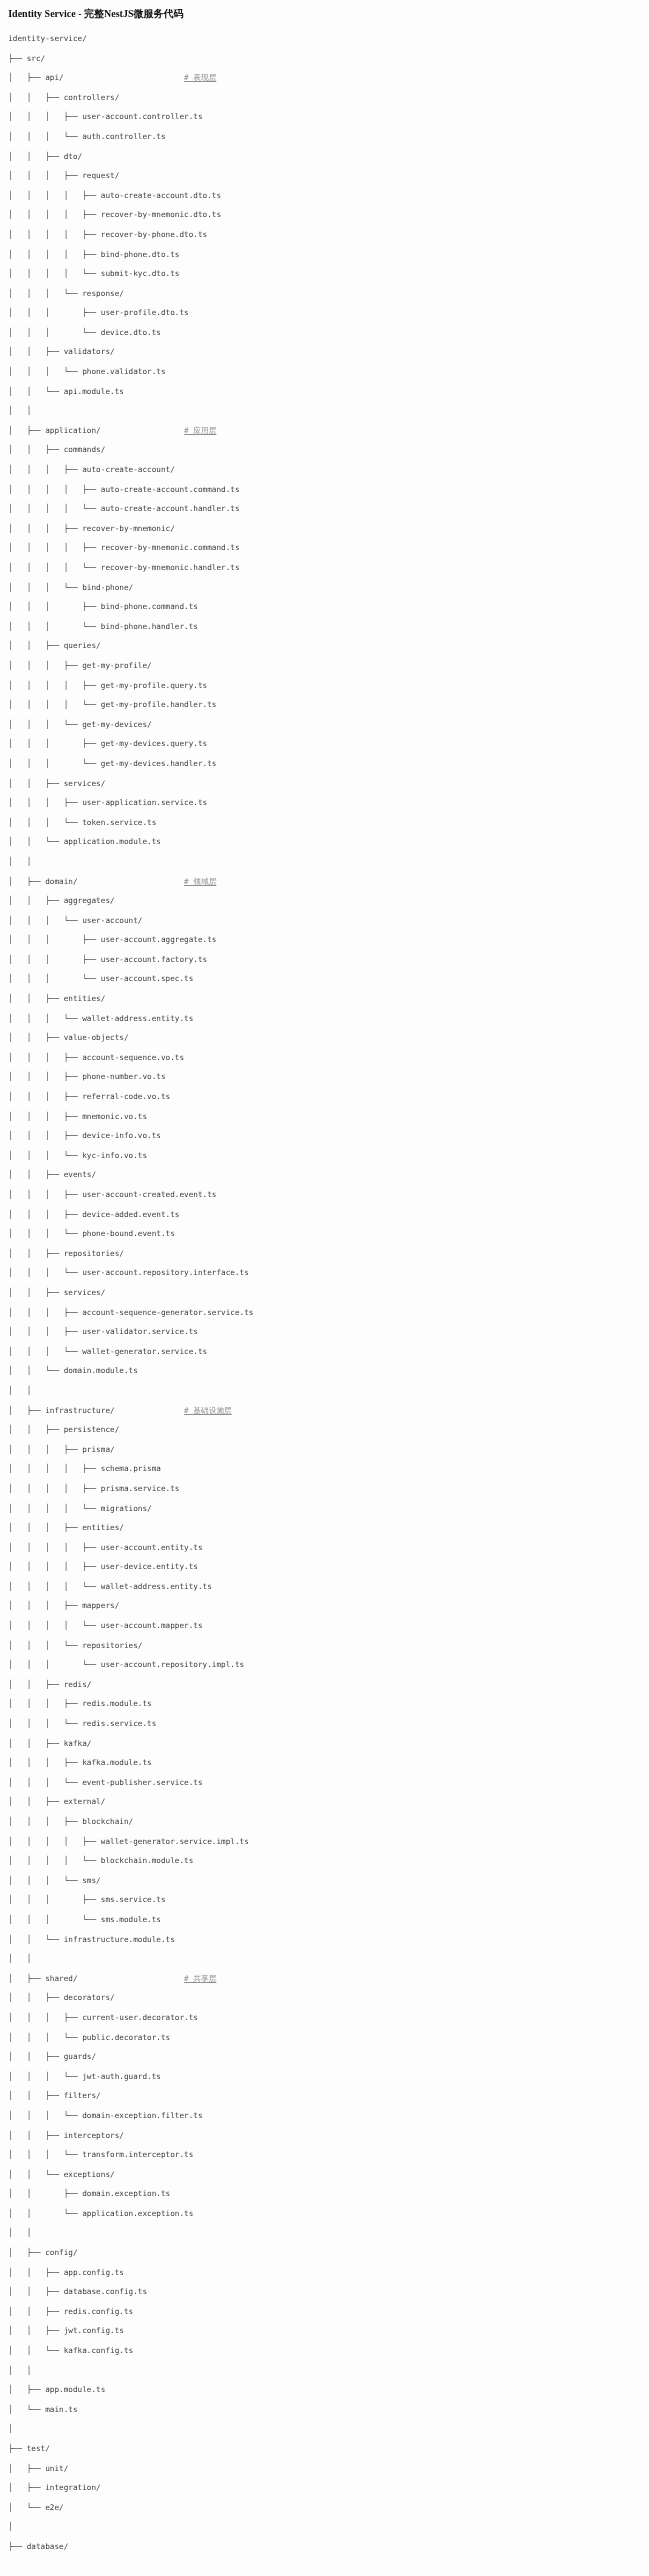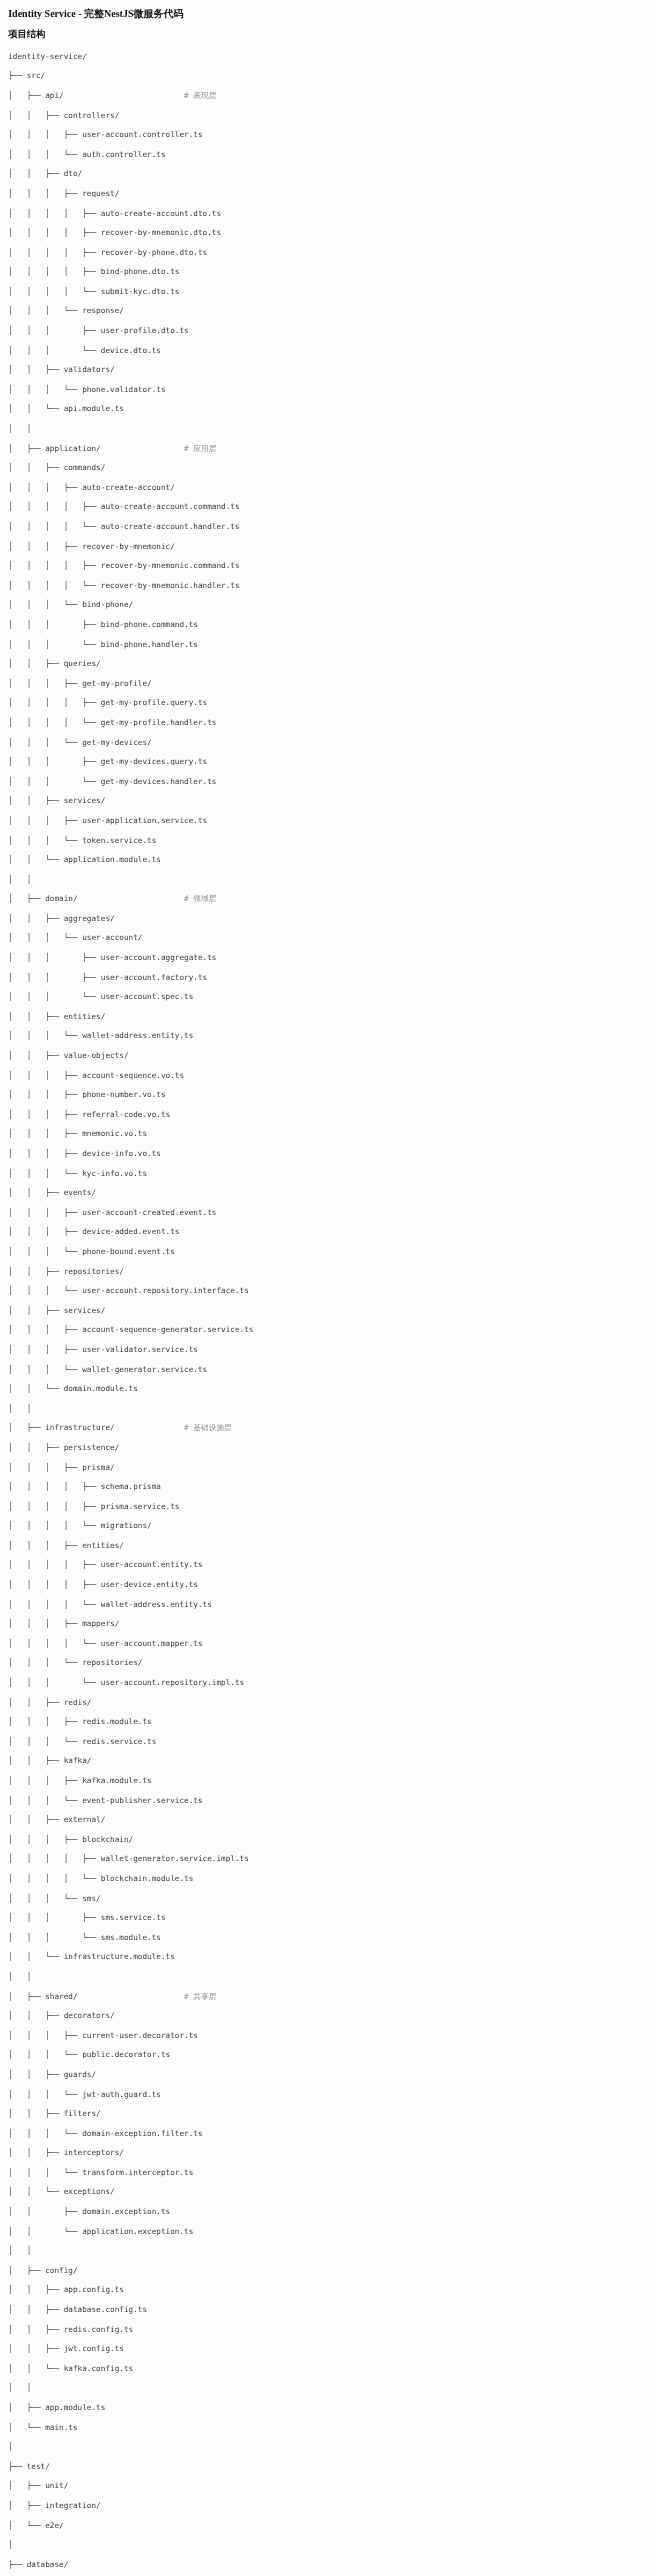--- a/index.html
+++ b/index.html
@@ -36,25 +36,25 @@
     font-size: 7.7px;
     color: #3d3d3d;
     white-space: pre;
   }
   .tree-line {
     height: 19.6px;
     line-height: 19.6px;
   }
   .tree-line .comment {
     color: #8f8f8f;
+    text-decoration: underline;
   }
 </style>
 </head>
 <body>
 
 <div class="page">
   <h1 class="page-title">Identity Service - 完整NestJS微服务代码</h1>
 
-  <h2 class="section-heading">项目结构</h2>
 
   <pre class="file-tree"><div class="tree-line">identity-service/</div><div class="tree-line">├── src/</div><div class="tree-line"><span>│   ├── api/                          </span><span class="comment"># 表现层</span></div><div class="tree-line">│   │   ├── controllers/</div><div class="tree-line">│   │   │   ├── user-account.controller.ts</div><div class="tree-line">│   │   │   └── auth.controller.ts</div><div class="tree-line">│   │   ├── dto/</div><div class="tree-line">│   │   │   ├── request/</div><div class="tree-line">│   │   │   │   ├── auto-create-account.dto.ts</div><div class="tree-line">│   │   │   │   ├── recover-by-mnemonic.dto.ts</div><div class="tree-line">│   │   │   │   ├── recover-by-phone.dto.ts</div><div class="tree-line">│   │   │   │   ├── bind-phone.dto.ts</div><div class="tree-line">│   │   │   │   └── submit-kyc.dto.ts</div><div class="tree-line">│   │   │   └── response/</div><div class="tree-line">│   │   │       ├── user-profile.dto.ts</div><div class="tree-line">│   │   │       └── device.dto.ts</div><div class="tree-line">│   │   ├── validators/</div><div class="tree-line">│   │   │   └── phone.validator.ts</div><div class="tree-line">│   │   └── api.module.ts</div><div class="tree-line">│   │</div><div class="tree-line"><span>│   ├── application/                  </span><span class="comment"># 应用层</span></div><div class="tree-line">│   │   ├── commands/</div><div class="tree-line">│   │   │   ├── auto-create-account/</div><div class="tree-line">│   │   │   │   ├── auto-create-account.command.ts</div><div class="tree-line">│   │   │   │   └── auto-create-account.handler.ts</div><div class="tree-line">│   │   │   ├── recover-by-mnemonic/</div><div class="tree-line">│   │   │   │   ├── recover-by-mnemonic.command.ts</div><div class="tree-line">│   │   │   │   └── recover-by-mnemonic.handler.ts</div><div class="tree-line">│   │   │   └── bind-phone/</div><div class="tree-line">│   │   │       ├── bind-phone.command.ts</div><div class="tree-line">│   │   │       └── bind-phone.handler.ts</div><div class="tree-line">│   │   ├── queries/</div><div class="tree-line">│   │   │   ├── get-my-profile/</div><div class="tree-line">│   │   │   │   ├── get-my-profile.query.ts</div><div class="tree-line">│   │   │   │   └── get-my-profile.handler.ts</div><div class="tree-line">│   │   │   └── get-my-devices/</div><div class="tree-line">│   │   │       ├── get-my-devices.query.ts</div><div class="tree-line">│   │   │       └── get-my-devices.handler.ts</div><div class="tree-line">│   │   ├── services/</div><div class="tree-line">│   │   │   ├── user-application.service.ts</div><div class="tree-line">│   │   │   └── token.service.ts</div><div class="tree-line">│   │   └── application.module.ts</div><div class="tree-line">│   │</div><div class="tree-line"><span>│   ├── domain/                       </span><span class="comment"># 领域层</span></div><div class="tree-line">│   │   ├── aggregates/</div><div class="tree-line">│   │   │   └── user-account/</div><div class="tree-line">│   │   │       ├── user-account.aggregate.ts</div><div class="tree-line">│   │   │       ├── user-account.factory.ts</div><div class="tree-line">│   │   │       └── user-account.spec.ts</div><div class="tree-line">│   │   ├── entities/</div><div class="tree-line">│   │   │   └── wallet-address.entity.ts</div><div class="tree-line">│   │   ├── value-objects/</div><div class="tree-line">│   │   │   ├── account-sequence.vo.ts</div><div class="tree-line">│   │   │   ├── phone-number.vo.ts</div><div class="tree-line">│   │   │   ├── referral-code.vo.ts</div><div class="tree-line">│   │   │   ├── mnemonic.vo.ts</div><div class="tree-line">│   │   │   ├── device-info.vo.ts</div><div class="tree-line">│   │   │   └── kyc-info.vo.ts</div><div class="tree-line">│   │   ├── events/</div><div class="tree-line">│   │   │   ├── user-account-created.event.ts</div><div class="tree-line">│   │   │   ├── device-added.event.ts</div><div class="tree-line">│   │   │   └── phone-bound.event.ts</div><div class="tree-line">│   │   ├── repositories/</div><div class="tree-line">│   │   │   └── user-account.repository.interface.ts</div><div class="tree-line">│   │   ├── services/</div><div class="tree-line">│   │   │   ├── account-sequence-generator.service.ts</div><div class="tree-line">│   │   │   ├── user-validator.service.ts</div><div class="tree-line">│   │   │   └── wallet-generator.service.ts</div><div class="tree-line">│   │   └── domain.module.ts</div><div class="tree-line">│   │</div><div class="tree-line"><span>│   ├── infrastructure/               </span><span class="comment"># 基础设施层</span></div><div class="tree-line">│   │   ├── persistence/</div><div class="tree-line">│   │   │   ├── prisma/</div><div class="tree-line">│   │   │   │   ├── schema.prisma</div><div class="tree-line">│   │   │   │   ├── prisma.service.ts</div><div class="tree-line">│   │   │   │   └── migrations/</div><div class="tree-line">│   │   │   ├── entities/</div><div class="tree-line">│   │   │   │   ├── user-account.entity.ts</div><div class="tree-line">│   │   │   │   ├── user-device.entity.ts</div><div class="tree-line">│   │   │   │   └── wallet-address.entity.ts</div><div class="tree-line">│   │   │   ├── mappers/</div><div class="tree-line">│   │   │   │   └── user-account.mapper.ts</div><div class="tree-line">│   │   │   └── repositories/</div><div class="tree-line">│   │   │       └── user-account.repository.impl.ts</div><div class="tree-line">│   │   ├── redis/</div><div class="tree-line">│   │   │   ├── redis.module.ts</div><div class="tree-line">│   │   │   └── redis.service.ts</div><div class="tree-line">│   │   ├── kafka/</div><div class="tree-line">│   │   │   ├── kafka.module.ts</div><div class="tree-line">│   │   │   └── event-publisher.service.ts</div><div class="tree-line">│   │   ├── external/</div><div class="tree-line">│   │   │   ├── blockchain/</div><div class="tree-line">│   │   │   │   ├── wallet-generator.service.impl.ts</div><div class="tree-line">│   │   │   │   └── blockchain.module.ts</div><div class="tree-line">│   │   │   └── sms/</div><div class="tree-line">│   │   │       ├── sms.service.ts</div><div class="tree-line">│   │   │       └── sms.module.ts</div><div class="tree-line">│   │   └── infrastructure.module.ts</div><div class="tree-line">│   │</div><div class="tree-line"><span>│   ├── shared/                       </span><span class="comment"># 共享层</span></div><div class="tree-line">│   │   ├── decorators/</div><div class="tree-line">│   │   │   ├── current-user.decorator.ts</div><div class="tree-line">│   │   │   └── public.decorator.ts</div><div class="tree-line">│   │   ├── guards/</div><div class="tree-line">│   │   │   └── jwt-auth.guard.ts</div><div class="tree-line">│   │   ├── filters/</div><div class="tree-line">│   │   │   └── domain-exception.filter.ts</div><div class="tree-line">│   │   ├── interceptors/</div><div class="tree-line">│   │   │   └── transform.interceptor.ts</div><div class="tree-line">│   │   └── exceptions/</div><div class="tree-line">│   │       ├── domain.exception.ts</div><div class="tree-line">│   │       └── application.exception.ts</div><div class="tree-line">│   │</div><div class="tree-line">│   ├── config/</div><div class="tree-line">│   │   ├── app.config.ts</div><div class="tree-line">│   │   ├── database.config.ts</div><div class="tree-line">│   │   ├── redis.config.ts</div><div class="tree-line">│   │   ├── jwt.config.ts</div><div class="tree-line">│   │   └── kafka.config.ts</div><div class="tree-line">│   │</div><div class="tree-line">│   ├── app.module.ts</div><div class="tree-line">│   └── main.ts</div><div class="tree-line">│</div><div class="tree-line">├── test/</div><div class="tree-line">│   ├── unit/</div><div class="tree-line">│   ├── integration/</div><div class="tree-line">│   └── e2e/</div><div class="tree-line">│</div><div class="tree-line">├── database/</div></pre>
 </div>
 
 
 </body></html>

